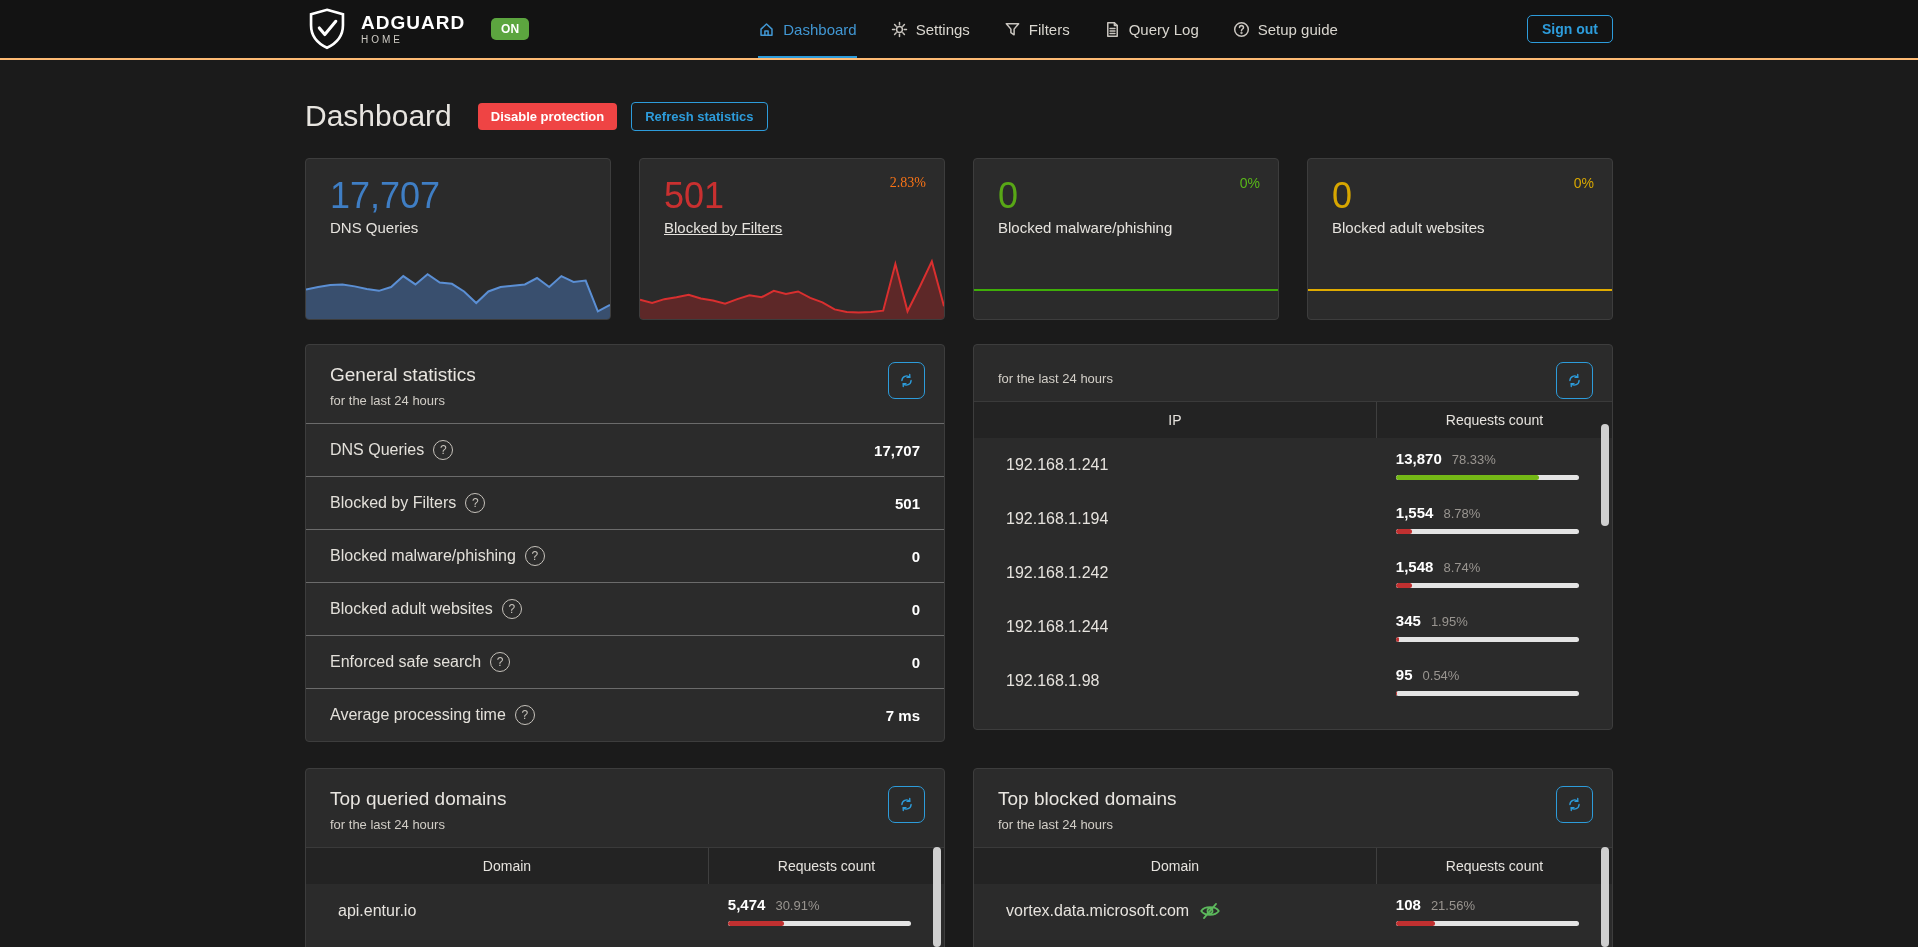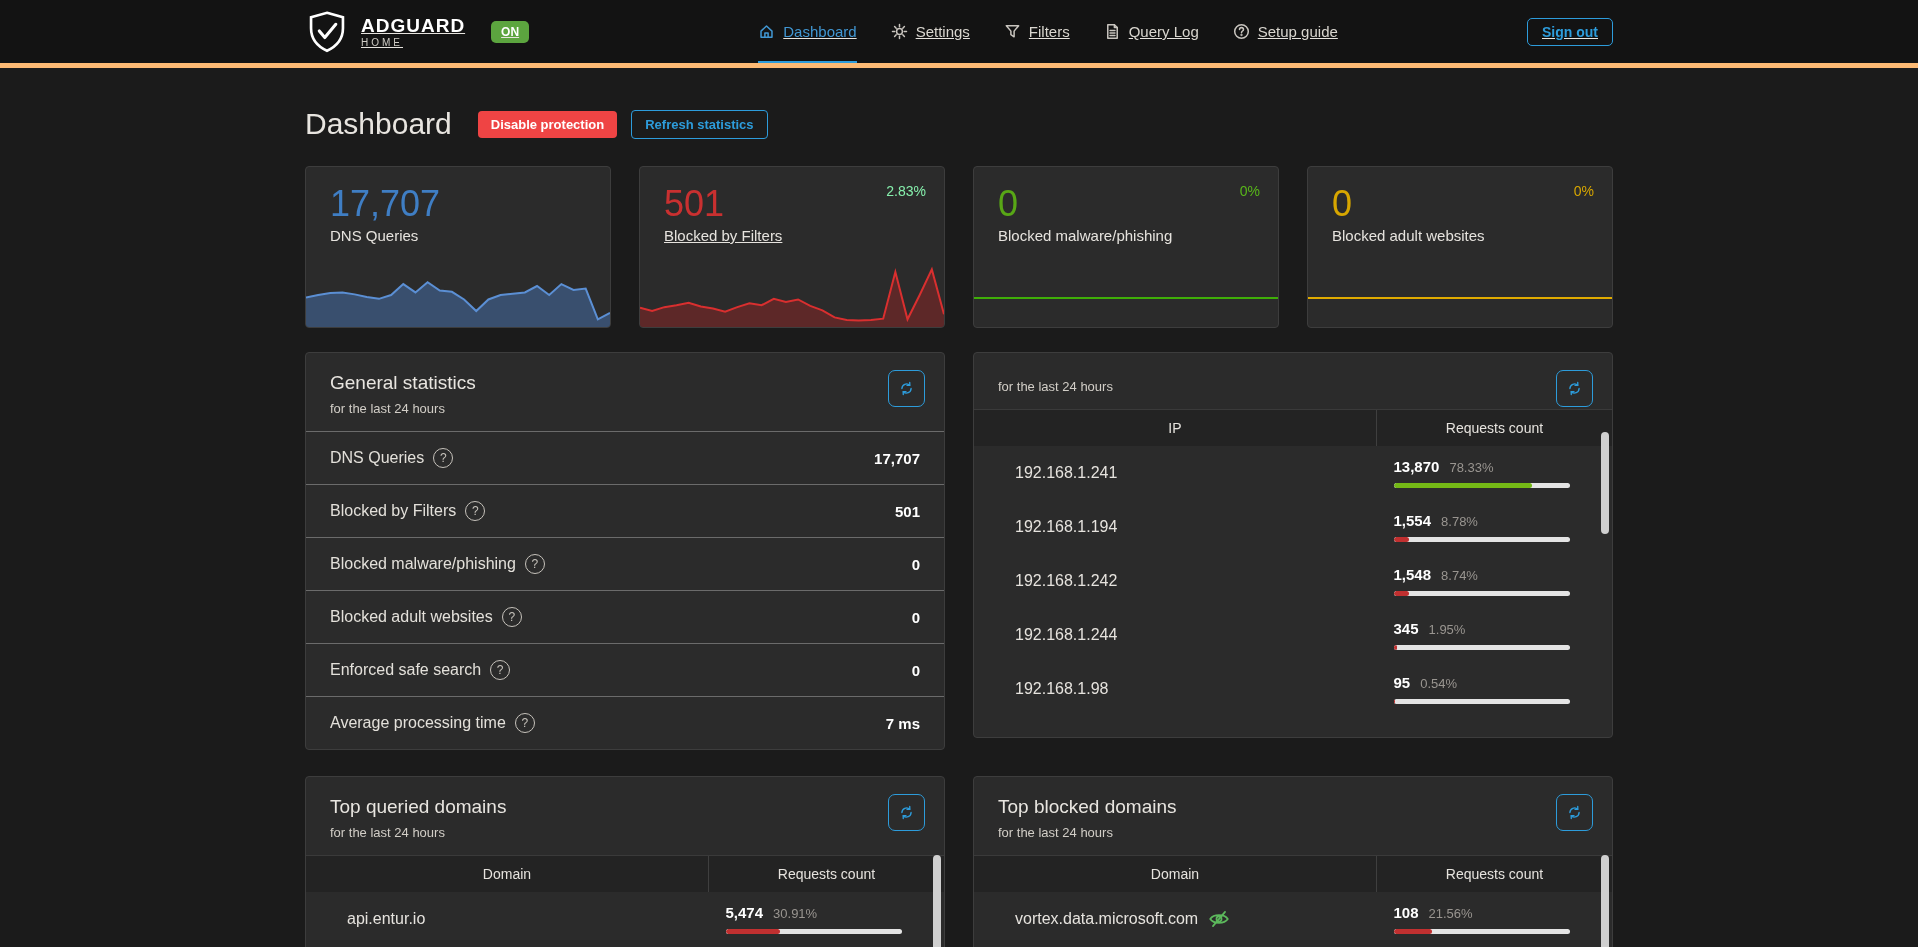--- a/index.html
+++ b/index.html
@@ -3,21 +3,21 @@
 <meta charset="utf-8">
 <style>
   * { box-sizing: border-box; margin: 0; padding: 0; }
   html,body { width:1918px; height:947px; overflow:hidden; }
   body {
     background:#1b1b1b;
     font-family:"Liberation Sans","DejaVu Sans",sans-serif;
     color:#e6e3de;
   }
   
-  .navbar { height:68px; background:#131313; border-bottom:5px solid #fdba74;text-decoration:underline; }
+  .navbar { height:60px; background:#131313; border-bottom:2px solid #fdba74; }
   .navbar-inner { width:1308px; margin:0 auto; height:100%; display:flex; align-items:center; }
   .brand { display:flex; align-items:center; gap:12px; }
   .brand-shield { width:44px; height:44px; }
   .brand-text { line-height:1; }
   .brand-name { font-size:19px; font-weight:bold; color:#ffffff; letter-spacing:1px; }
   .brand-sub { font-size:10px; color:#cfccc5; letter-spacing:3px; margin-top:3px; }
   .on-badge { background:#5ca53f; color:#fff; font-size:12px; font-weight:bold;
               padding:4px 10px; border-radius:5px; margin-left:14px; }
   .nav-menu { flex:1; display:flex; justify-content:center; gap:34px; height:100%; margin-left:40px; }
   .nav-item { display:flex; align-items:center; gap:8px; height:100%; font-size:15px;
@@ -57,21 +57,21 @@
   
   .gs-row { display:flex; align-items:center; padding:0 24px; height:53px; border-top:1px solid #6b6b6b; }
   .gs-label { font-size:16px; color:#e3e0da; display:flex; align-items:center; gap:9px; }
   .help { width:20px; height:20px; border:1px solid #c6c2bb; border-radius:50%; color:#c6c2bb;
           font-size:12px; display:inline-flex; align-items:center; justify-content:center; cursor:pointer; }
   .gs-value { margin-left:auto; font-size:15px; font-weight:bold; color:#fff; }
   
   .tbl-head { display:grid; grid-template-columns:63% 37%; background:#232323; border-top:1px solid #3a3a3a; }
   .tbl-head .cell { text-align:center; font-size:14px; color:#e6e3de; padding:10px 0; }
   .tbl-head .cell + .cell { border-left:1px solid #3f3f3f; }
-  .t-row { display:grid; grid-template-columns:63% 37%; align-items:center; padding:9px 17px; min-height:54px; }
+  .t-row { display:grid; grid-template-columns:63% 37%; align-items:center; padding:9px 8px; min-height:54px; }
   .t-name { font-size:16px; color:#e6e3de; padding-left:24px; display:flex; align-items:center; gap:10px; }
   .t-right { padding:0 25px 0 22px; }
   .count-line { display:flex; align-items:baseline; }
   .t-count { font-size:15px; font-weight:bold; color:#fff; }
   .t-pct { font-size:13px; color:#999590; margin-left:10px; }
   .bar { width:100%; max-width:192px; height:5px; background:#e4e4e4; border-radius:3px; margin-top:8px; overflow:hidden; }
   .bar-fill { display:block; height:100%; border-radius:3px; }
   .scroll-thumb { position:absolute; right:3px; width:8px; border-radius:4px; background:#cfcfcf; cursor:pointer; }
   .tc-panel { height:386px; }
   .bottom-panel { height:200px; }
@@ -147,21 +147,21 @@
   <div class="cards">
     <div class="card">
       <div class="card-value" style="color: rgb(63, 126, 196);">17,707</div>
       <div class="card-label">DNS Queries</div>
       <svg class="spark" viewBox="0 0 100 100" preserveAspectRatio="none">
           <polygon points="0.00,54 4.00,50 8.00,47 12.00,46 16.00,49 20.00,53 24.00,56 28.00,50 32.00,33 36.00,46 40.00,30 44.00,43 48.00,45 52.00,57 56.00,75 60.00,57 64.00,50 68.00,48 72.00,46 76.00,36 80.00,50 84.00,33 88.00,42 92.00,40 96.00,88 100.00,78 100,100 0,100" fill="rgba(70,110,165,0.55)"></polygon>
           <polyline points="0.00,54 4.00,50 8.00,47 12.00,46 16.00,49 20.00,53 24.00,56 28.00,50 32.00,33 36.00,46 40.00,30 44.00,43 48.00,45 52.00,57 56.00,75 60.00,57 64.00,50 68.00,48 72.00,46 76.00,36 80.00,50 84.00,33 88.00,42 92.00,40 96.00,88 100.00,78" fill="none" stroke="#5b8fd4" stroke-width="2" vector-effect="non-scaling-stroke"></polyline>
         </svg>
     </div>
     <div class="card">
-      <div class="card-pct" style="color: #86efac;">2.83%</div>
+      <div class="card-pct" style="color: #f97316; font-family: Liberation Serif, serif;">2.83%</div>
       <div class="card-value" style="color: rgb(201, 48, 48);">501</div>
       <div class="card-label link">Blocked by Filters</div>
       <svg class="spark" viewBox="0 0 100 100" preserveAspectRatio="none">
           <polygon points="0.00,70 4.00,75 8.00,69 12.00,66 16.00,62 20.00,68 24.00,71 28.00,76 32.00,69 36.00,63 40.00,66 44.00,56 48.00,61 52.00,57 56.00,67 60.00,74 64.00,85 68.00,89 72.00,90 76.00,89 80.00,87 84.00,14 88.00,88 92.00,50 96.00,10 100.00,80 100,100 0,100" fill="rgba(135,38,38,0.55)"></polygon>
           <polyline points="0.00,70 4.00,75 8.00,69 12.00,66 16.00,62 20.00,68 24.00,71 28.00,76 32.00,69 36.00,63 40.00,66 44.00,56 48.00,61 52.00,57 56.00,67 60.00,74 64.00,85 68.00,89 72.00,90 76.00,89 80.00,87 84.00,14 88.00,88 92.00,50 96.00,10 100.00,80" fill="none" stroke="#d92f2f" stroke-width="2" vector-effect="non-scaling-stroke"></polyline>
         </svg>
     </div>
     <div class="card">
       <div class="card-pct" style="color: rgb(88, 183, 25);">0%</div>
       <div class="card-value" style="color: rgb(88, 167, 22);">0</div>

